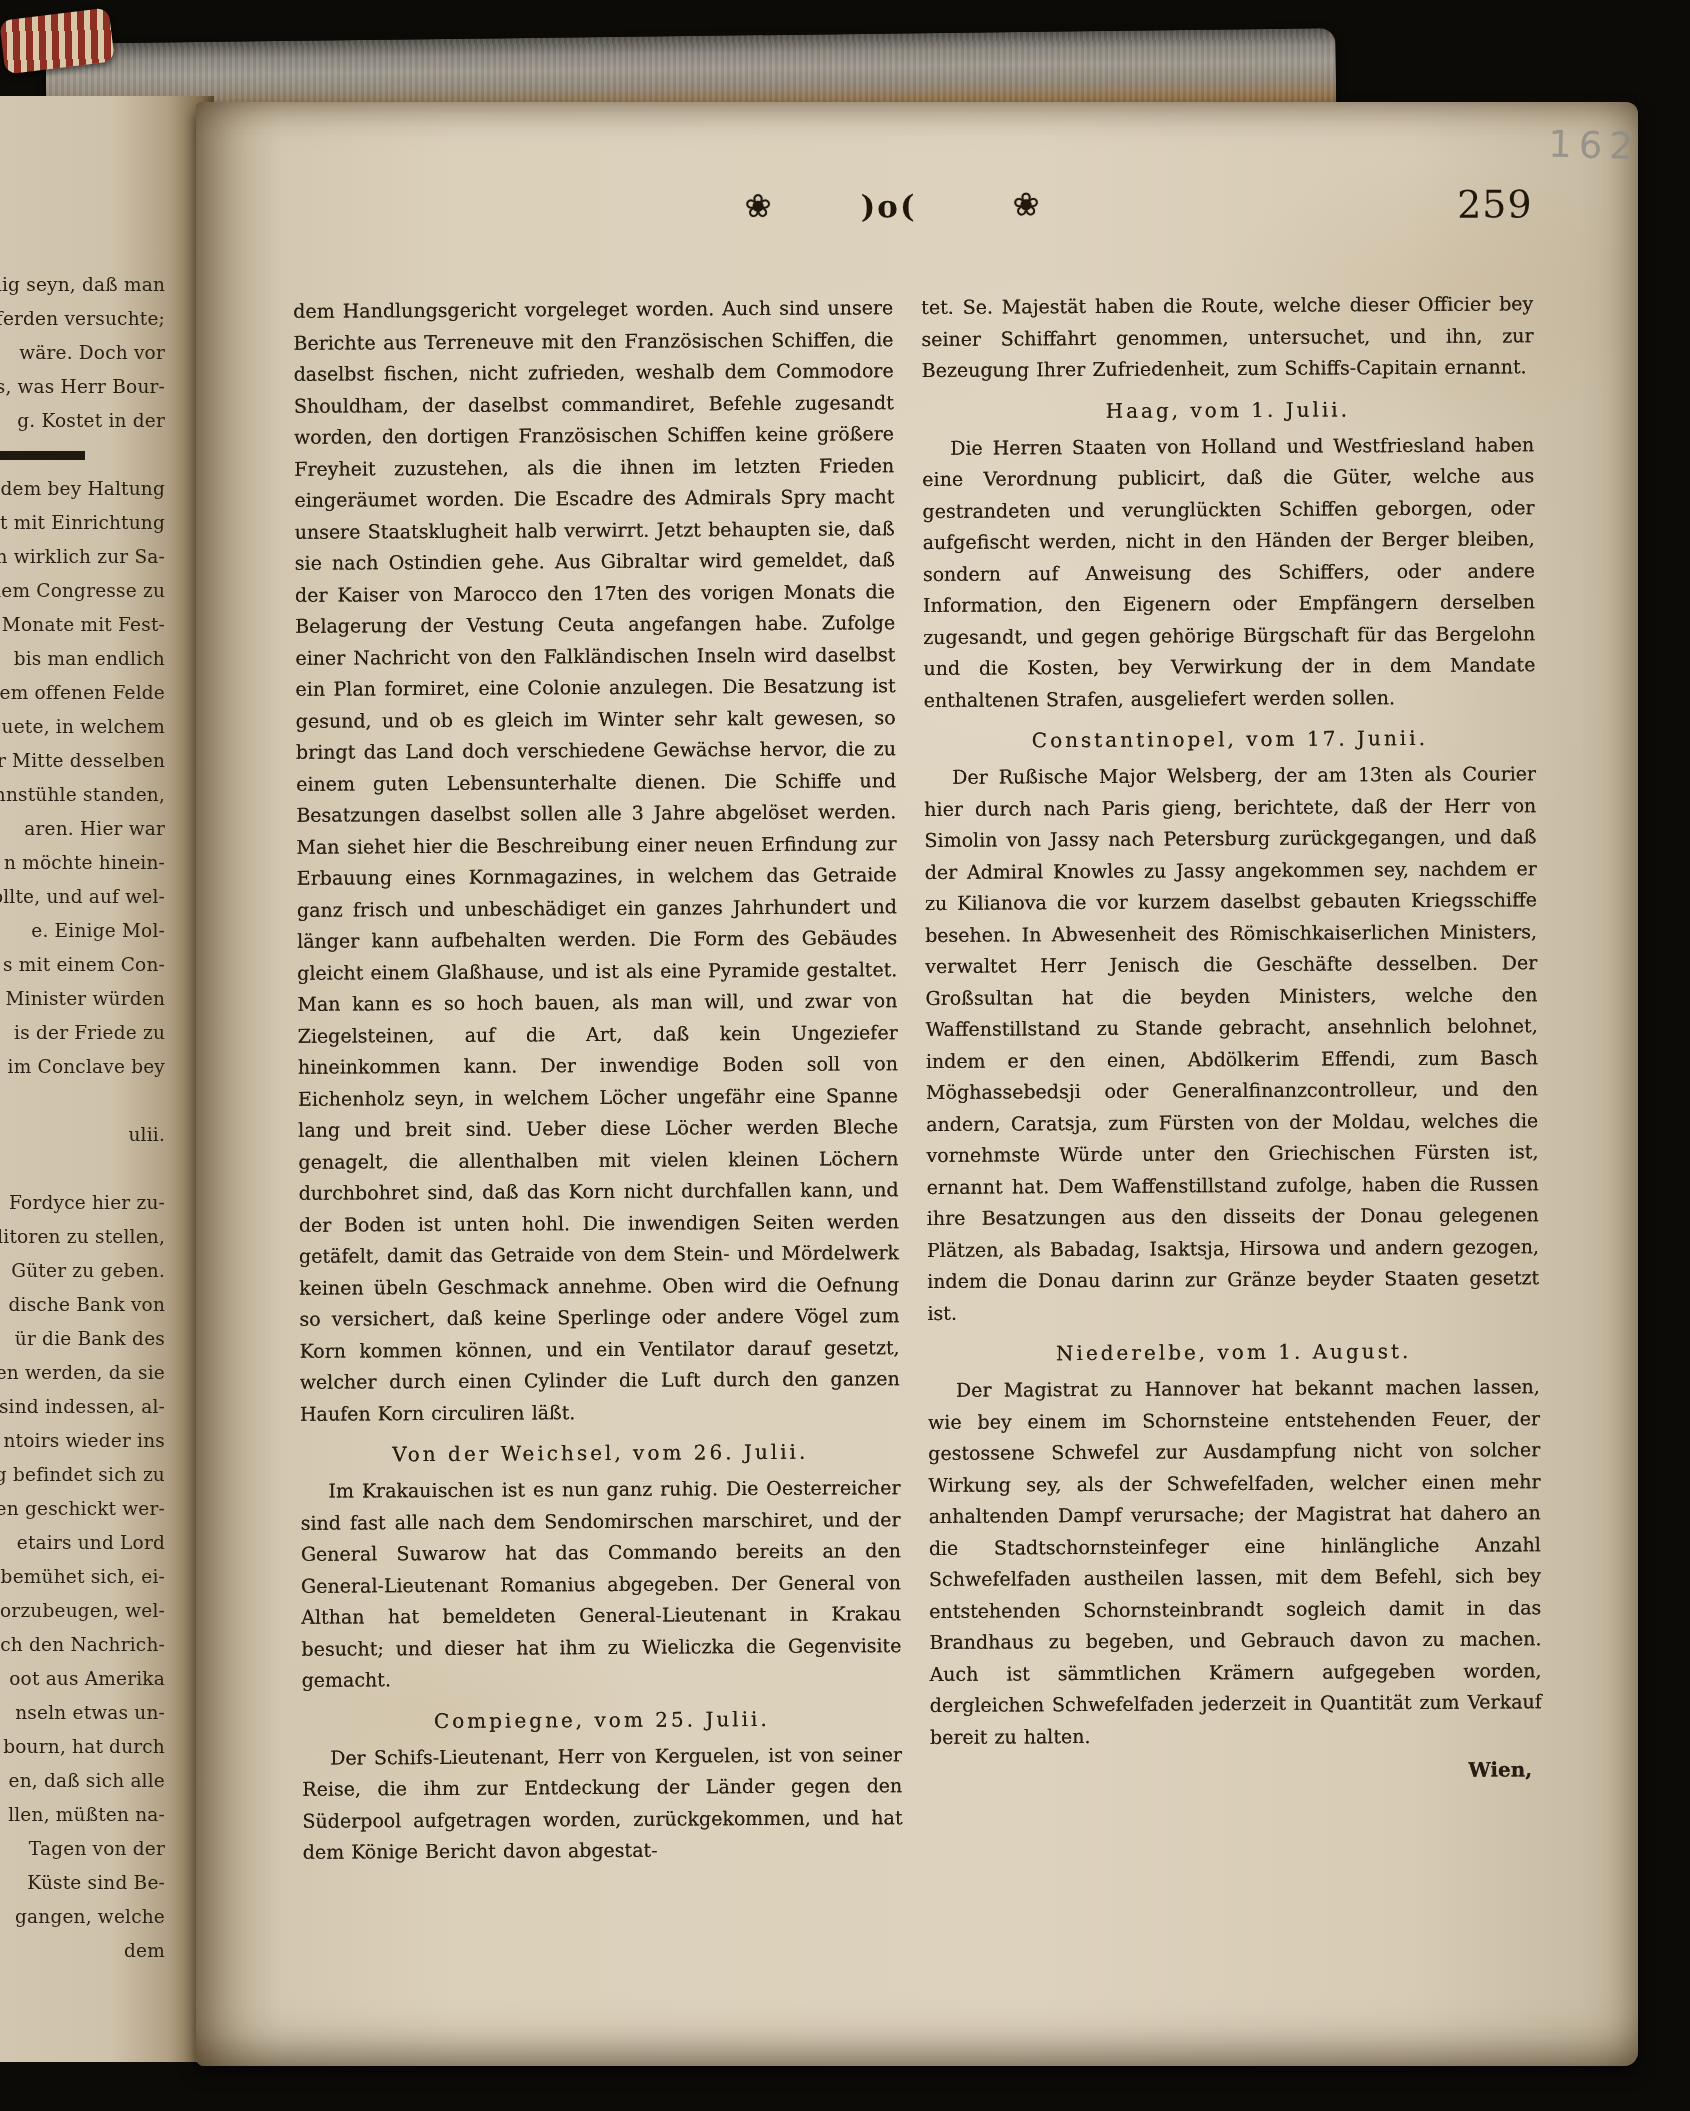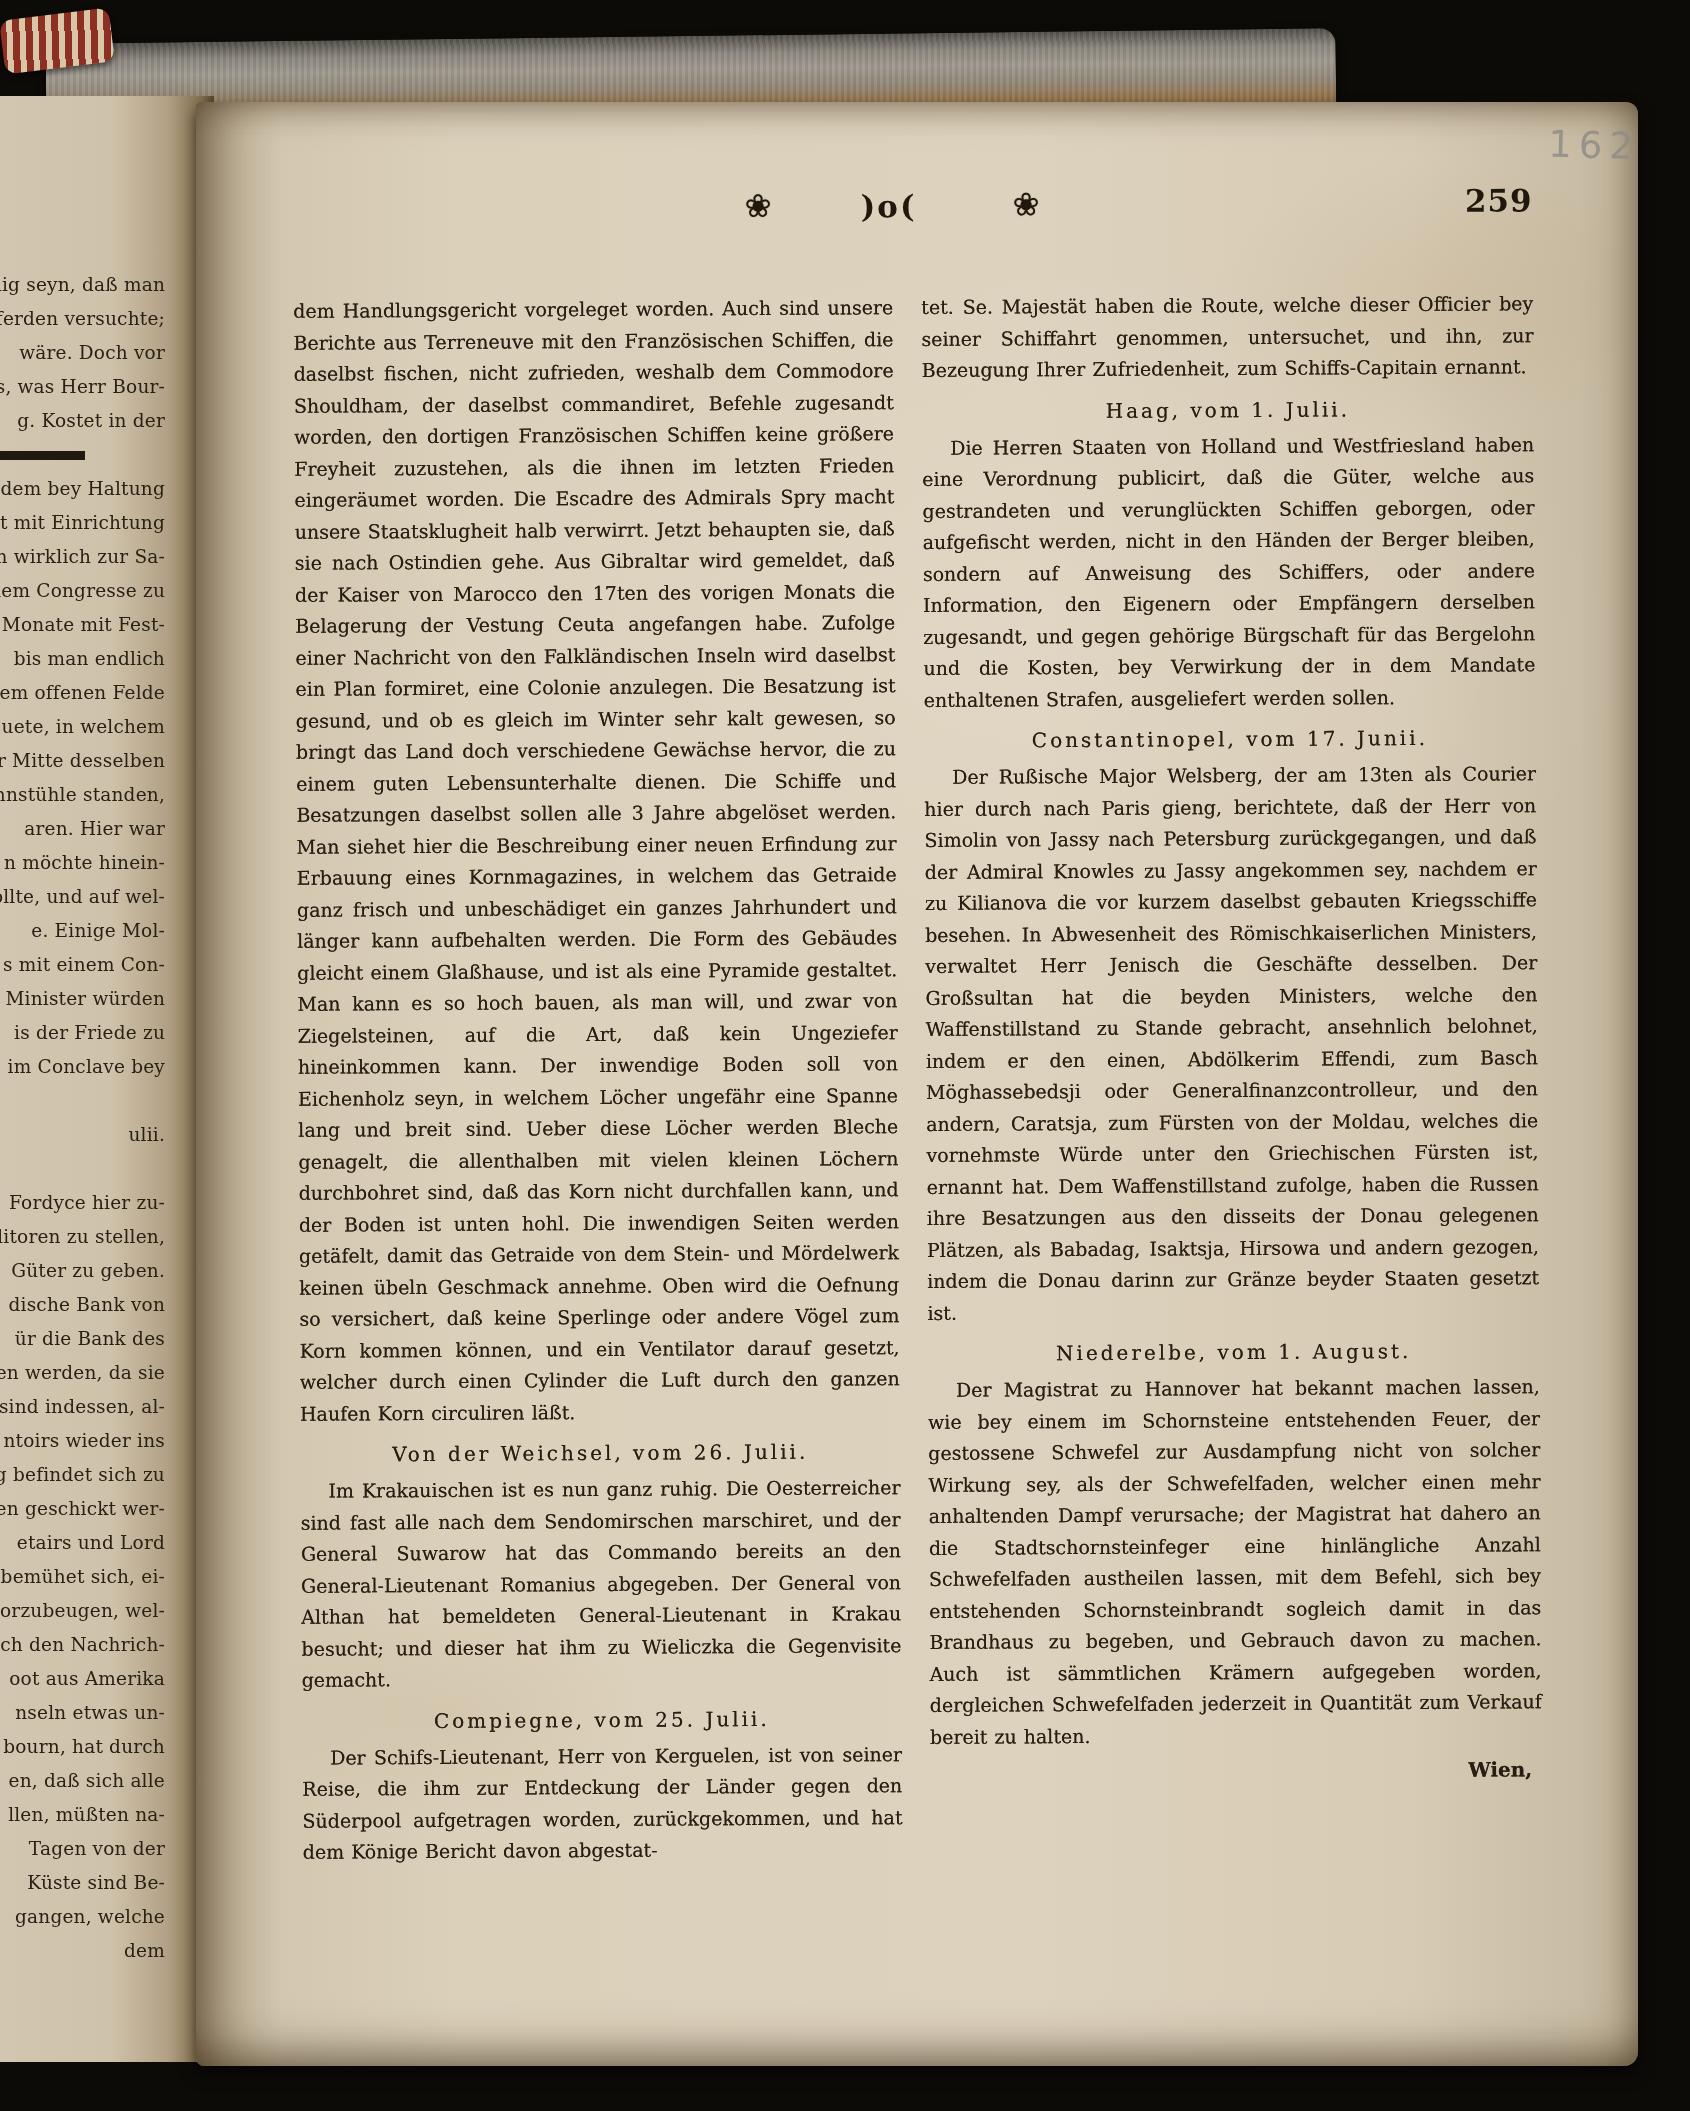--- a/index.html
+++ b/index.html
@@ -56,21 +56,21 @@
       inset 36px 0 58px -22px rgba(60,42,20,.58),
       0 8px 16px rgba(0,0,0,.6);
   }
   .content{position:absolute;inset:0;transform:rotate(-0.35deg);transform-origin:50% 0;}
   
   .ornament{position:absolute;top:84px;font-size:32px;color:#20180d;text-shadow:0 0 1px rgba(30,22,10,.7);}
   .orn-left{left:548px;}
   .orn-right{left:816px;}
   .separator{position:absolute;left:664px;top:86px;font-size:31px;letter-spacing:2px;color:#20180d;font-weight:bold;}
   .page-number{position:absolute;left:1226px;top:84px;width:110px;text-align:right;
-    font-size:31px;font-weight:bold;color:#20180d;letter-spacing:1px;}
+    font-size:38px;font-weight:normal;color:#20180d;letter-spacing:1px;}
   .handwritten{position:absolute;left:1352px;top:26px;transform:rotate(2deg);
     font-family:"DejaVu Sans", sans-serif;font-size:37px;letter-spacing:7px;color:#8f8d87;opacity:.85;}
   
   .col{position:absolute;top:190px;color:#261e12;text-shadow:0 0 .6px rgba(40,30,15,.75);}
   .col-left{left:96px;width:600px;}
   .col-right{left:724px;width:612px;}
   .para{margin:0;text-align:justify;font-size:19px;line-height:31.5px;word-spacing:1px;}
   .para.indent{text-indent:28px;}
   .heading{margin:13px 0 9px;text-align:center;font-weight:normal;font-size:20px;
     letter-spacing:3px;white-space:nowrap;}

